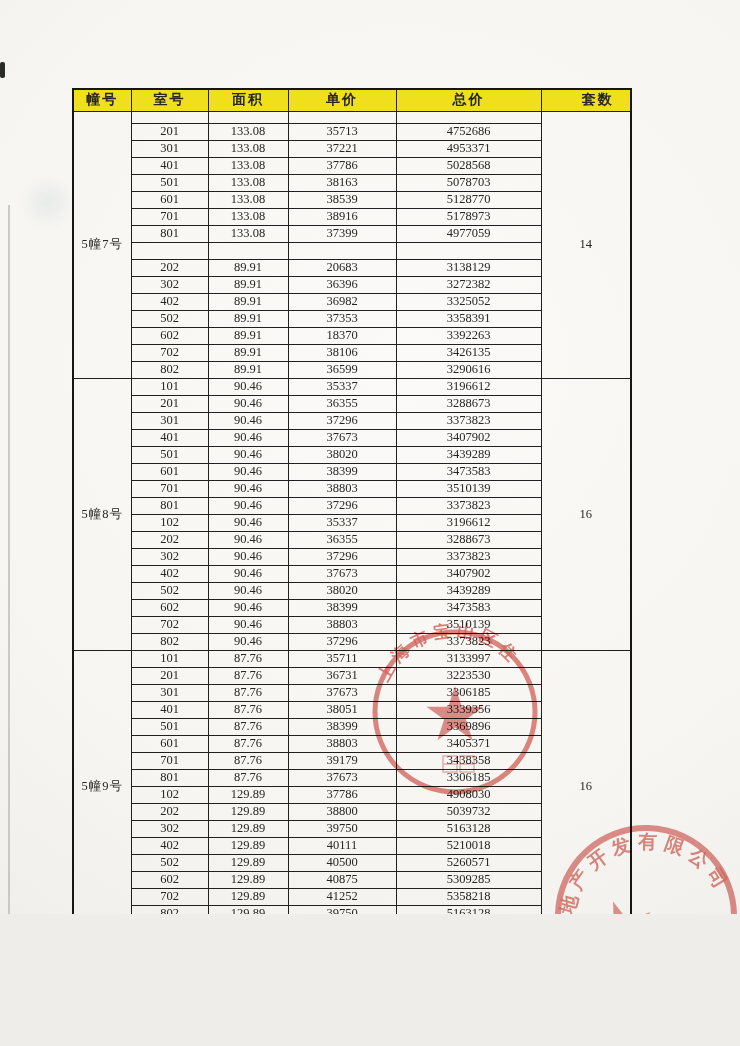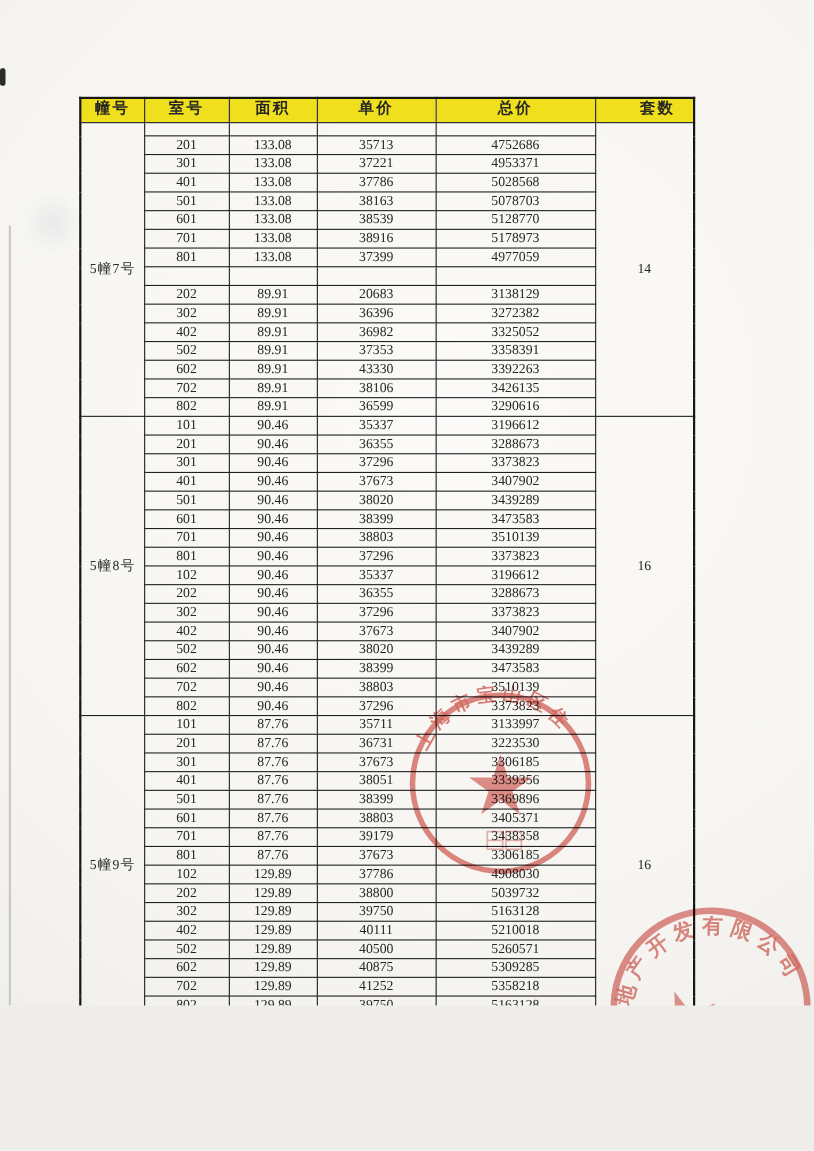--- a/index.html
+++ b/index.html
@@ -135,21 +135,21 @@
         </tr>
         <tr>
           <td>502</td>
           <td>89.91</td>
           <td>37353</td>
           <td>3358391</td>
         </tr>
         <tr>
           <td>602</td>
           <td>89.91</td>
-          <td>43330</td>
+          <td>18370</td>
           <td>3392263</td>
         </tr>
         <tr>
           <td>702</td>
           <td>89.91</td>
           <td>38106</td>
           <td>3426135</td>
         </tr>
         <tr>
           <td>802</td>

